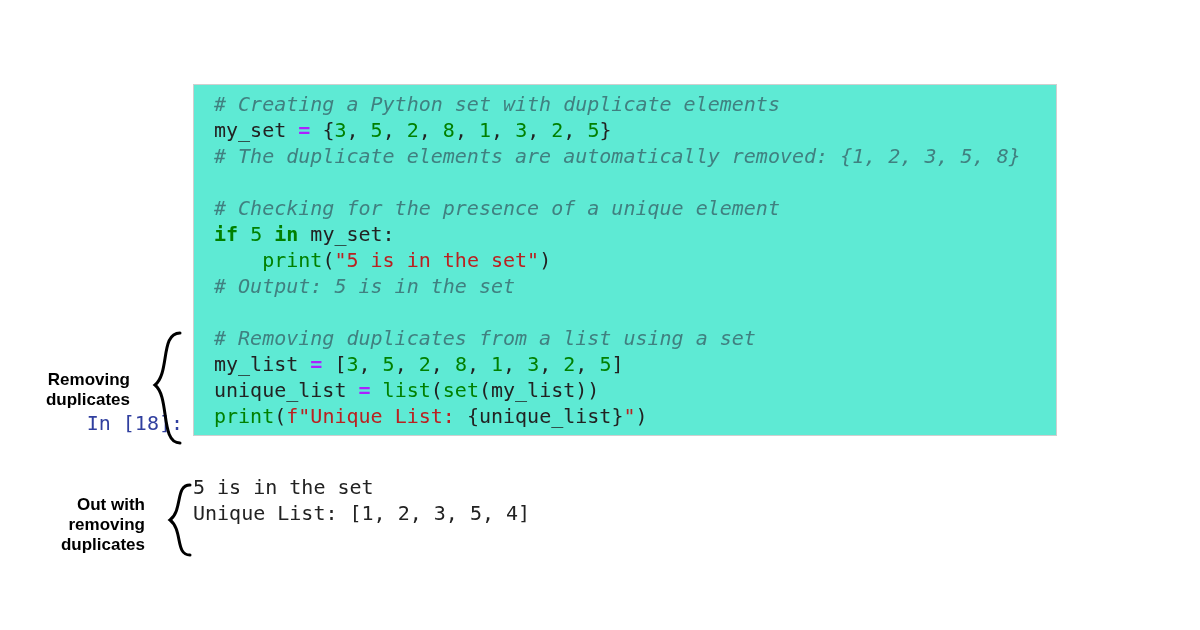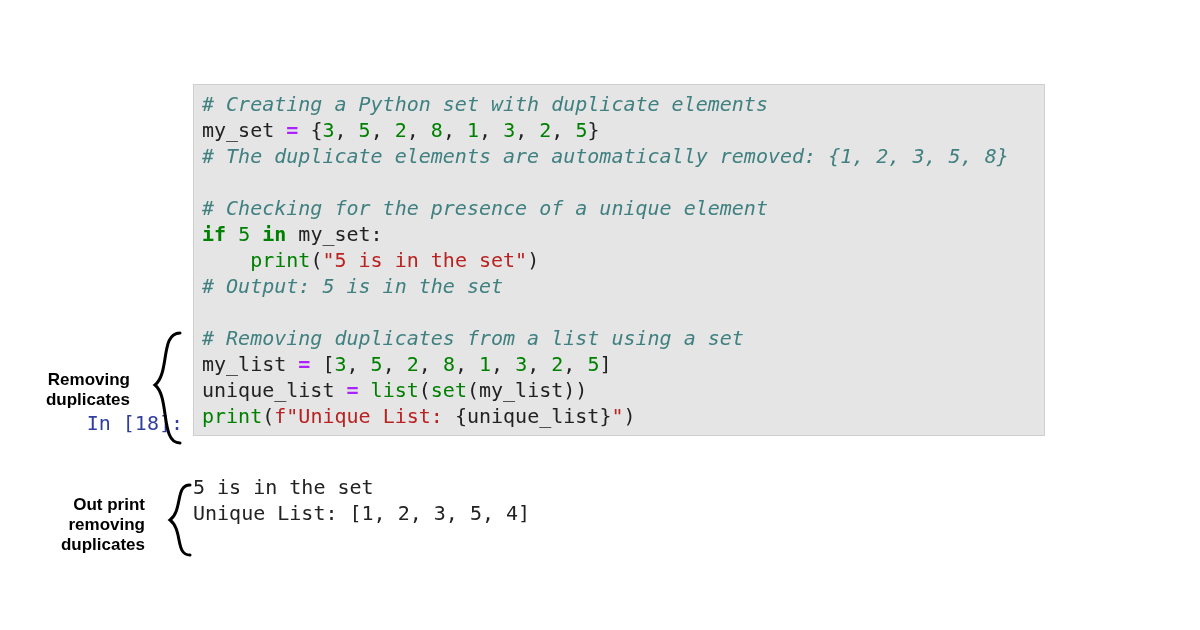--- a/index.html
+++ b/index.html
@@ -28,23 +28,23 @@
     width: 128px;
     text-align: right;
     padding-right: 10px;
     font-family: "DejaVu Sans Mono", Menlo, Consolas, monospace;
     font-size: 20px;
     line-height: 26px;
     padding-top: 6px;
   }
   .prompt .in-label { color: #303F9F; }
   .code-area {
-    background: #e5e5e5;
+    background: #5eead4;
     border: 1px solid #cfcfcf;
-    padding: 6px 12px 6px 8px;
+    padding: 6px 12px 6px 20px;
     font-family: "DejaVu Sans Mono", Menlo, Consolas, monospace;
     font-size: 20px;
     line-height: 26px;
     white-space: pre;
     min-width: 830px;
   }
   .code-line { display: block; }
   .tok-comment { color: #408080; font-style: italic; }
   .tok-kw      { color: #008000; font-weight: 700; }
   .tok-num     { color: #008000; }
@@ -100,18 +100,18 @@
   </svg>
   <div class="annotation a1" id="anno1">
       <div>Removing</div>
       <div>duplicates</div>
     </div>
 
   <svg class="brace-svg" style="left:150px; top:480px;" width="50" height="80">
     <path d="M40,5 C25,5 33,30 20,40 C33,50 25,75 40,75" stroke="#000" stroke-width="3" fill="none" stroke-linecap="round"></path>
   </svg>
   <div class="annotation a2" id="anno2">
-      <div>Out print</div>
+      <div>Out with</div>
       <div>removing</div>
       <div>duplicates</div>
     </div>
 
 </div>
 
 </body></html>

